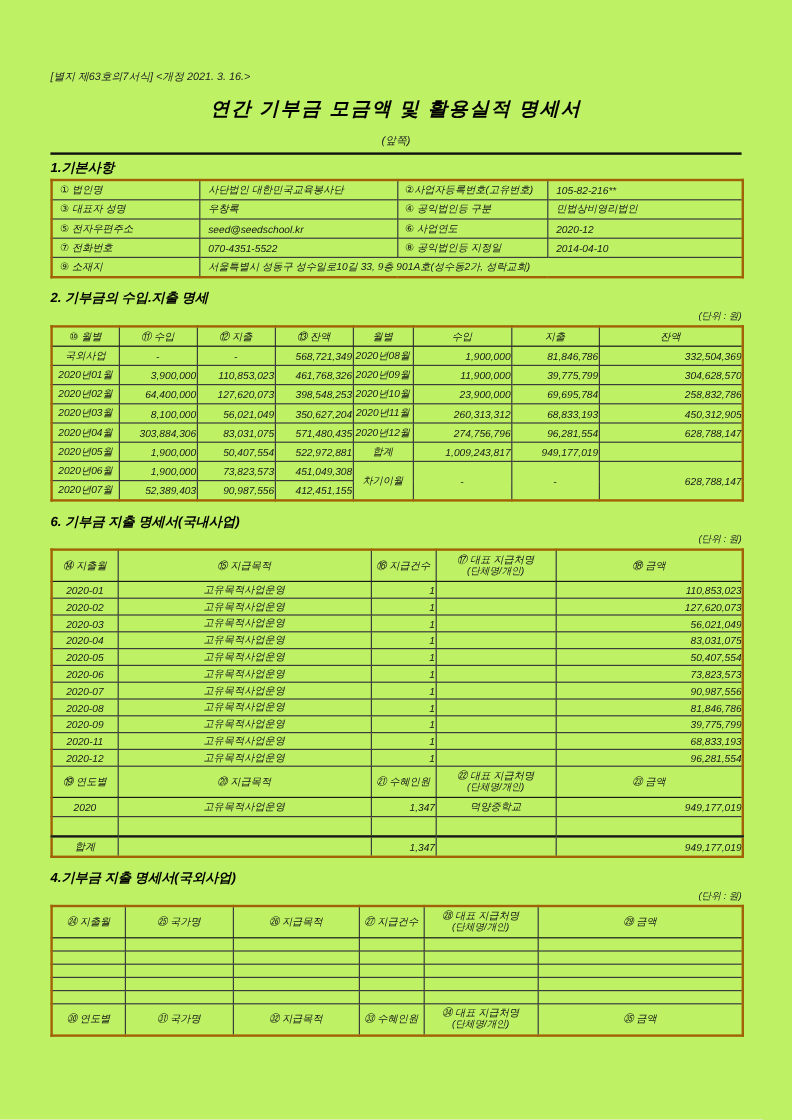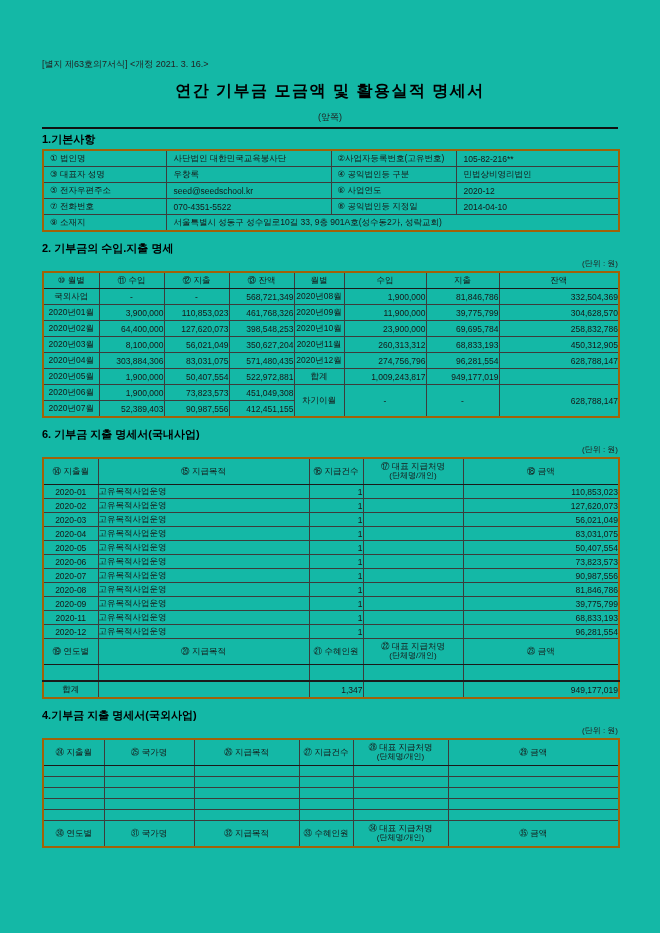--- a/index.html
+++ b/index.html
@@ -1,20 +1,20 @@
 <!DOCTYPE html>
 <html><head>
 <meta charset="utf-8">
 <style>
   html,body { margin:0; padding:0; background:#e8e8e8; }
   .sheet {
-    width:660px; height:933px; margin:0 auto; background:#14b8a6;
+    width:660px; height:933px; margin:0 auto; background:#bef264;
     box-sizing:border-box; padding:58px 42px 0 42px;
     font-family:"Liberation Sans","DejaVu Sans",sans-serif;
-    color:#111; position:relative; overflow:hidden;
+    color:#111; position:relative; overflow:hidden;font-style:italic;
   }
   .form-ref { font-size:9px; color:#222; margin-bottom:10px; }
   .doc-title { font-size:16px; font-weight:bold; text-align:center; letter-spacing:1.5px; margin-bottom:9px; color:#000; }
   .side-label { font-size:9px; text-align:center; margin-bottom:3px; color:#222; }
   .sec-head { font-size:11px; font-weight:bold; color:#000; margin:0 0 2px 0; }
   .sec-head.first { border-top:2px solid #111; padding-top:3px; }
   .sec-gap { margin-top:9px; }
   .unit { font-size:8px; text-align:right; margin:1px 0 2px 0; color:#222; }
   table.tbl { width:576px; border-collapse:collapse; table-layout:fixed; border:2px solid #a16207; }
   table.tbl td, table.tbl th {
@@ -26,21 +26,21 @@
   .t1 td { height:15px; font-size:9px; }
   .t1 td.lab { padding-left:6px; }
   .t1 td.val { padding-left:7px; }
   .t2 th { height:15px; }
   .t2 td { height:15px; }
   .t3 tr.hdr th, .t4 tr.hdr th { height:25px; line-height:1.15; }
   .t3 td { height:13px; }
   .t3 tr.yr td { height:15px; }
   .t4 td.empty { height:10px; }
   td.c { text-align:center; }
-  td.l { text-align:left; padding-left:5px; }
+  td.l { text-align:center; padding-left:5px; }
   td.r { text-align:right; padding-right:5px; }
   td.cnt { text-align:right; padding-right:12px; }
   tr.thick-top td { border-top:2px solid #1a1a1a; }
 </style>
 </head>
 <body>
 
 <div class="sheet">
 
   <div class="form-ref">[별지 제63호의7서식] &lt;개정 2021. 3. 16.&gt;</div>
@@ -286,20 +286,27 @@
           <td class="r">96,281,554</td>
         </tr>
     <tr class="hdr">
       <th>⑲ 연도별</th>
       <th>⑳ 지급목적</th>
       <th>㉑ 수혜인원</th>
       <th><span>㉒ 대표 지급처명</span><span class="sub">(단체명/개인)</span></th>
       <th>㉓ 금액</th>
     </tr>
     <tr class="yr">
+      <td class="c">2020</td>
+      <td class="l">고유목적사업운영</td>
+      <td class="cnt">1,347</td>
+      <td class="l">덕양중학교</td>
+      <td class="r">949,177,019</td>
+    </tr>
+    <tr class="yr">
       <td></td>
           <td></td>
           <td></td>
           <td></td>
           <td></td>
     </tr>
     <tr class="yr thick-top">
       <td class="c">합계</td>
       <td></td>
       <td class="cnt">1,347</td>

